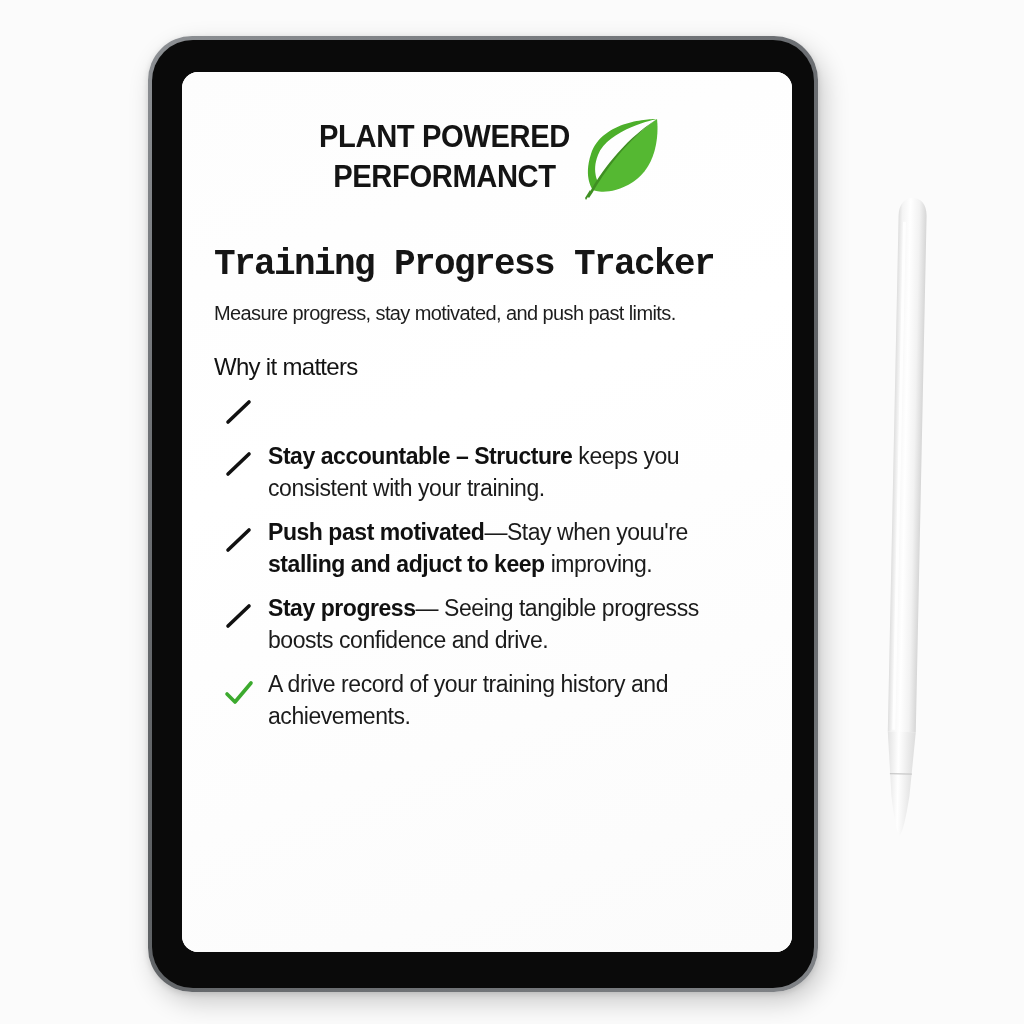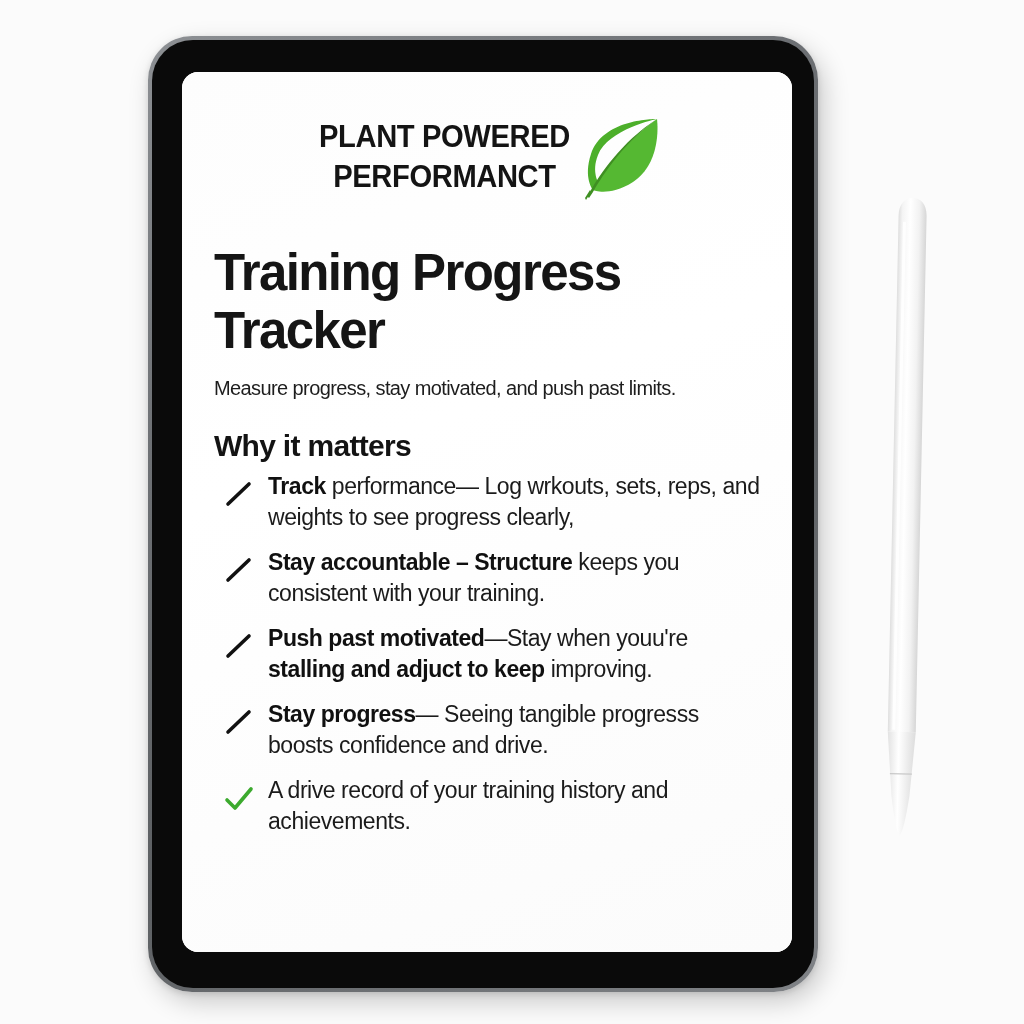--- a/index.html
+++ b/index.html
@@ -73,40 +73,41 @@
     transform: scaleX(0.94);
   }
   .leaf-wrap {
     flex: 0 0 auto;
     margin-top: 6px;
   }
 
   
   #page-title {
     margin: 36px 0 0 2px;
-    font-size: 51px;
+    font-size: 36px;
     font-weight: 700;
     line-height: 1.14;
     letter-spacing: -1.6px;
     color: #151515;
+    font-family: Liberation Mono, monospace;
   }
 
   #page-subtitle {
     margin: 14px 0 0 2px;
     font-size: 20px;
     font-weight: 400;
     line-height: 1.42;
     letter-spacing: -0.6px;
     color: #1d1d1d;
   }
 
   .section-heading {
     margin: 26px 0 2px 2px;
-    font-size: 30px;
-    font-weight: 700;
+    font-size: 24px;
+    font-weight: 400;
     letter-spacing: -0.7px;
     color: #131313;
   }
 
   .bullet-list {
     margin: 8px 0 0 0;
     padding: 0;
     list-style: none;
   }
   .bullet-item {
@@ -175,21 +176,20 @@
         <p id="page-subtitle">Measure progress, stay motivated, and push past limits.</p>
 
         <h2 class="section-heading">Why it matters</h2>
         <ul class="bullet-list">
           <li class="bullet-item">
             <span class="marker">
               <svg width="30" height="30" viewBox="0 0 30 30">
                   <line x1="4" y1="24" x2="25" y2="4" stroke="#111" stroke-width="3.6" stroke-linecap="round"></line>
                 </svg>
             </span>
-            <span class="bullet-text"><span class="lead">Track</span><span> performance— Log wrkouts, sets, reps, and weights to see progress clearly,</span></span>
           </li>
           <li class="bullet-item">
             <span class="marker">
               <svg width="30" height="30" viewBox="0 0 30 30">
                   <line x1="4" y1="24" x2="25" y2="4" stroke="#111" stroke-width="3.6" stroke-linecap="round"></line>
                 </svg>
             </span>
             <span class="bullet-text"><span class="lead">Stay accountable – Structure</span><span> keeps you consistent with your training.</span></span>
           </li>
           <li class="bullet-item">

